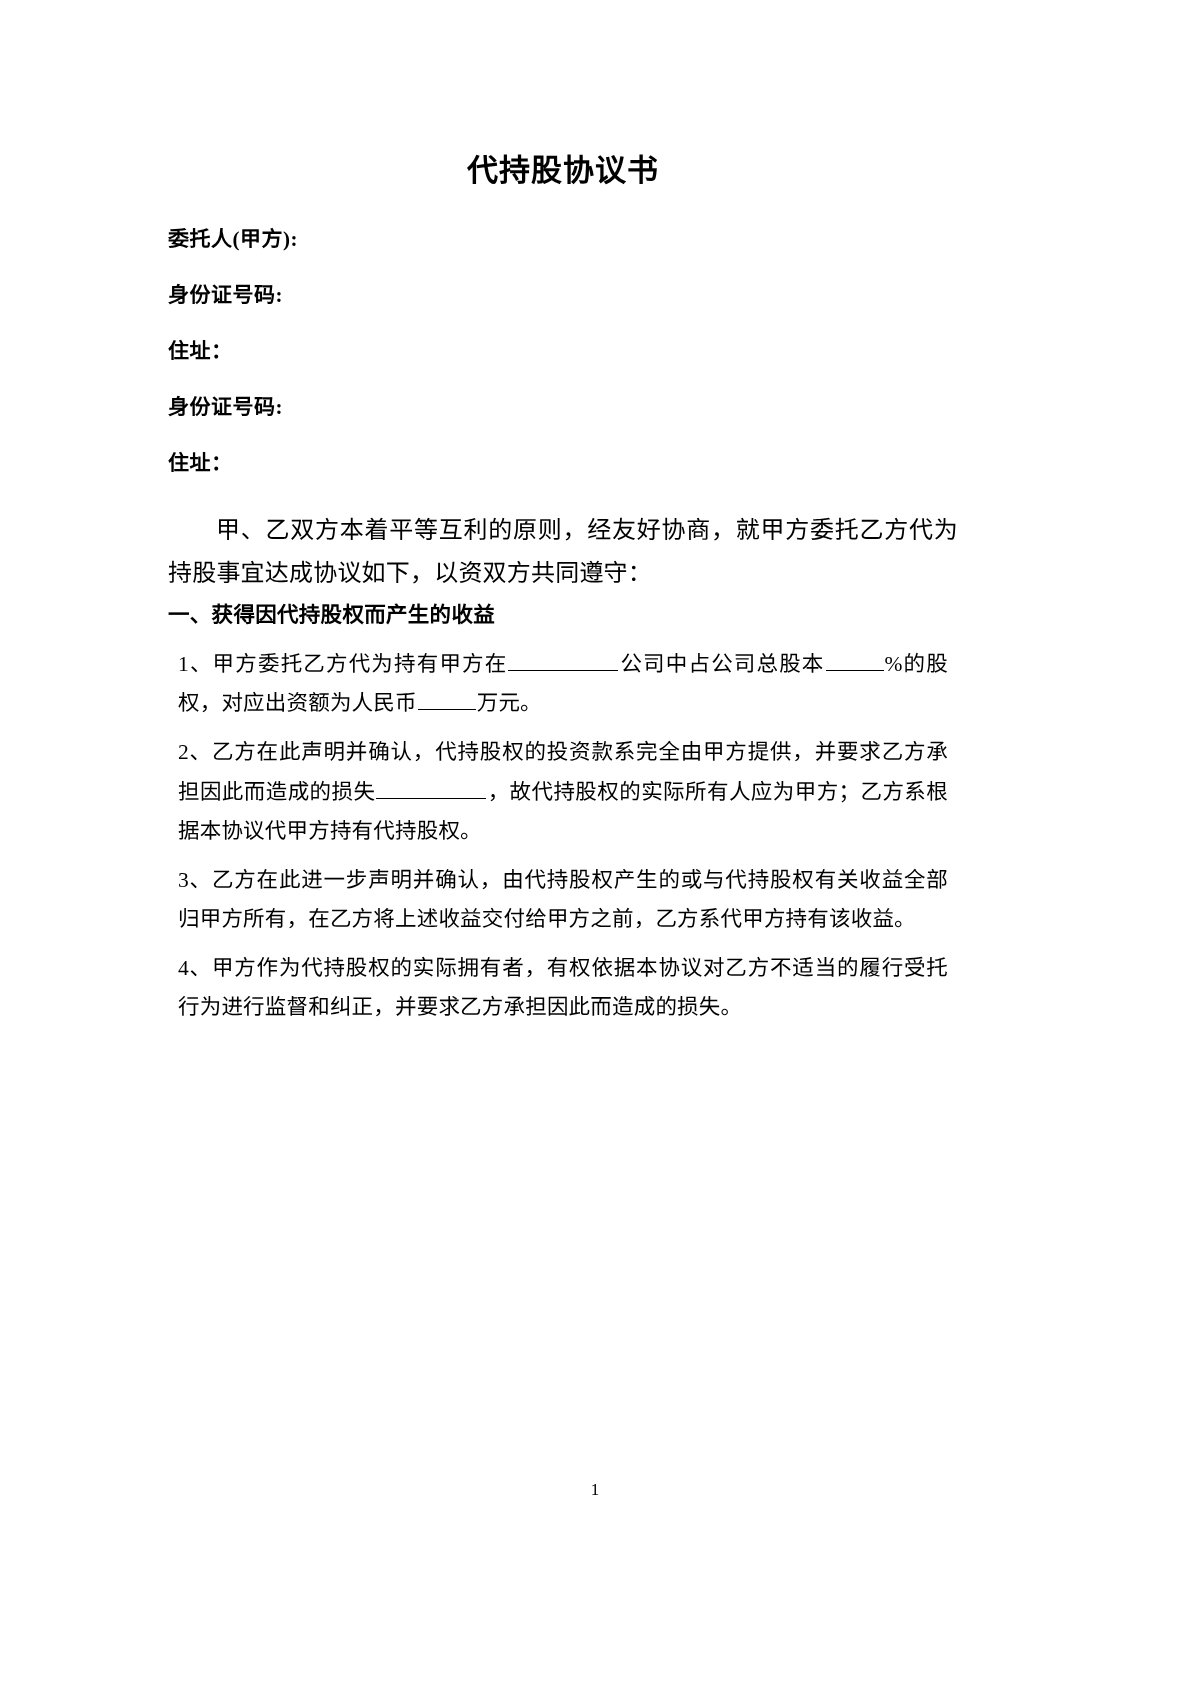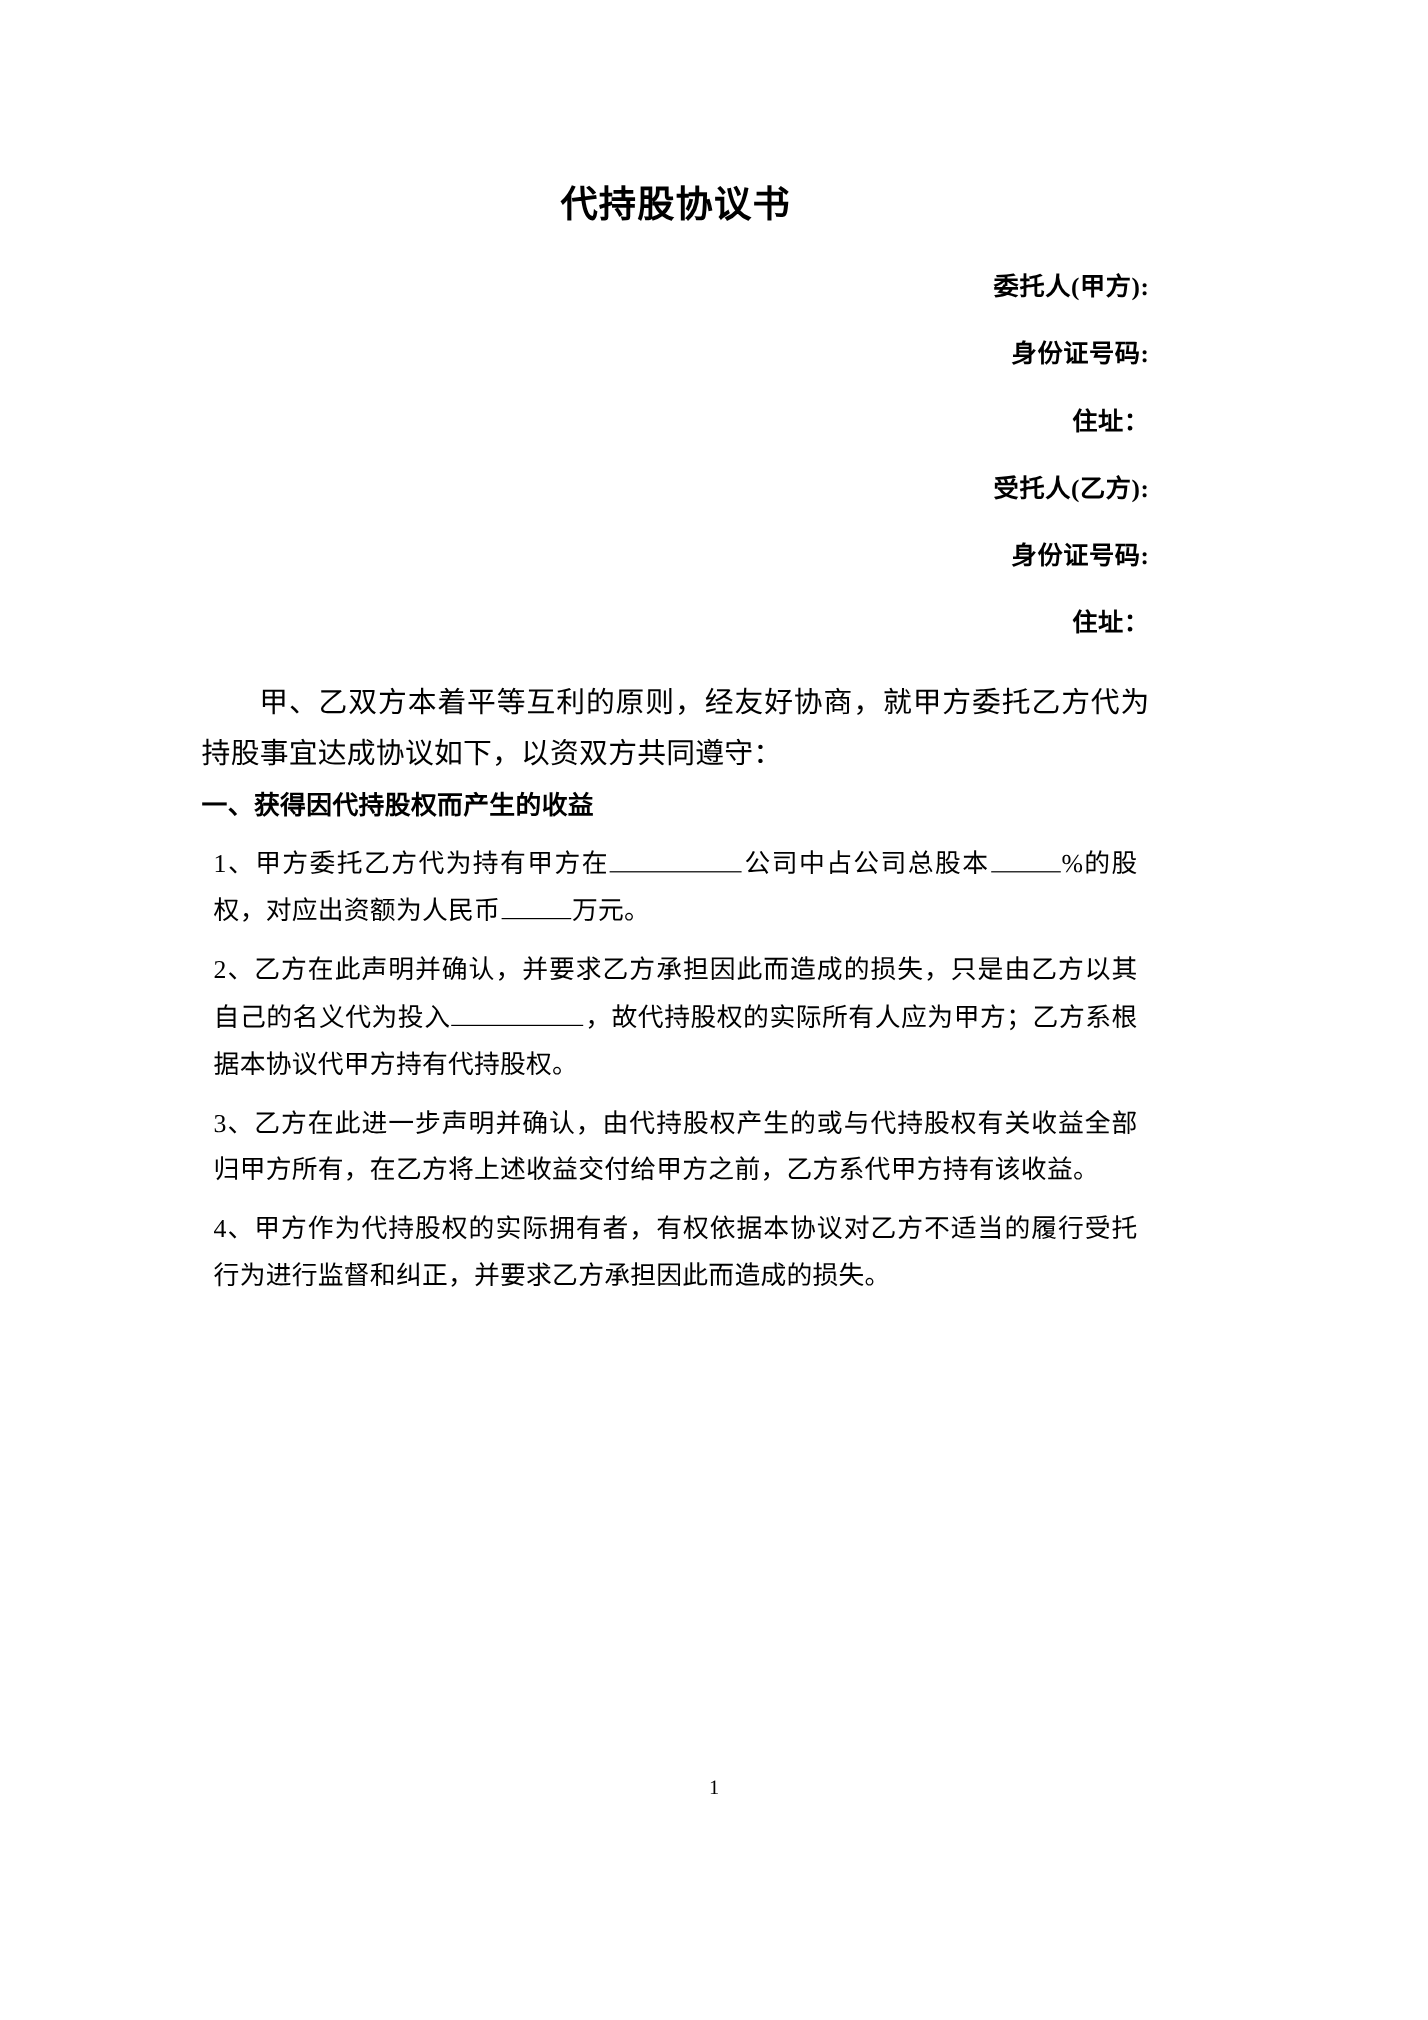--- a/index.html
+++ b/index.html
@@ -33,21 +33,20 @@
     font-size: 31px;
     font-weight: bold;
     letter-spacing: 1px;
     margin: 0;
     padding-top: 152px;
     padding-bottom: 0;
     line-height: 1.25;
   }
   .party-block {
     margin-top: 38px;
-    text-align: right;
   }
   .party-line {
     font-size: 21px;
     font-weight: bold;
     line-height: 1.0;
     margin: 0 0 35px 0;
     letter-spacing: 0.5px;
   }
   .preamble {
     font-size: 24px;
@@ -99,31 +98,30 @@
 
 <div class="page">
   <div class="content">
 
     <h1 class="doc-title">代持股协议书</h1>
 
     <div class="party-block">
       <p class="party-line">委托人(甲方):</p>
       <p class="party-line">身份证号码:</p>
       <p class="party-line">住址：</p>
-      <p class="party-line">受托人(乙方):</p>
       <p class="party-line">身份证号码:</p>
       <p class="party-line">住址：</p>
     </div>
 
     <p class="preamble">甲、乙双方本着平等互利的原则，经友好协商，就甲方委托乙方代为持股事宜达成协议如下，以资双方共同遵守：</p>
 
     <div id="sections-container">
         <p class="section-heading">一、获得因代持股权而产生的收益</p>
         <p class="clause"><span>1、</span><span>甲方委托乙方代为持有甲方在</span><span class="blank w-lg"></span><span>公司中占公司总股本</span><span class="blank w-sm"></span><span>%的股权，对应出资额为人民币</span><span class="blank w-sm"></span><span>万元。</span></p>
-        <p class="clause"><span>2、</span><span>乙方在此声明并确认，并要求乙方承担因此而造成的损失，只是由乙方以其自己的名义代为投入</span><span class="blank w-lg"></span><span>，故代持股权的实际所有人应为甲方；乙方系根据本协议代甲方持有代持股权。</span></p>
+        <p class="clause"><span>2、</span><span>乙方在此声明并确认，代持股权的投资款系完全由甲方提供，并要求乙方承担因此而造成的损失</span><span class="blank w-lg"></span><span>，故代持股权的实际所有人应为甲方；乙方系根据本协议代甲方持有代持股权。</span></p>
         <p class="clause"><span>3、</span><span>乙方在此进一步声明并确认，由代持股权产生的或与代持股权有关收益全部归甲方所有，在乙方将上述收益交付给甲方之前，乙方系代甲方持有该收益。</span></p>
         <p class="clause"><span>4、</span><span>甲方作为代持股权的实际拥有者，有权依据本协议对乙方不适当的履行受托行为进行监督和纠正，并要求乙方承担因此而造成的损失。</span></p>
       </div>
 
   </div>
 
   <div class="page-number">1</div>
 </div>
 
 </body></html>

